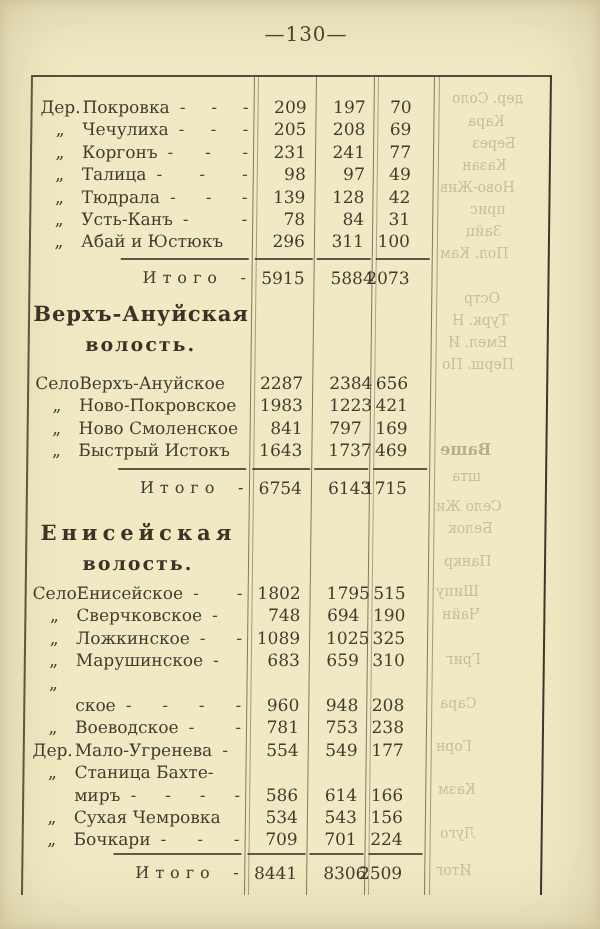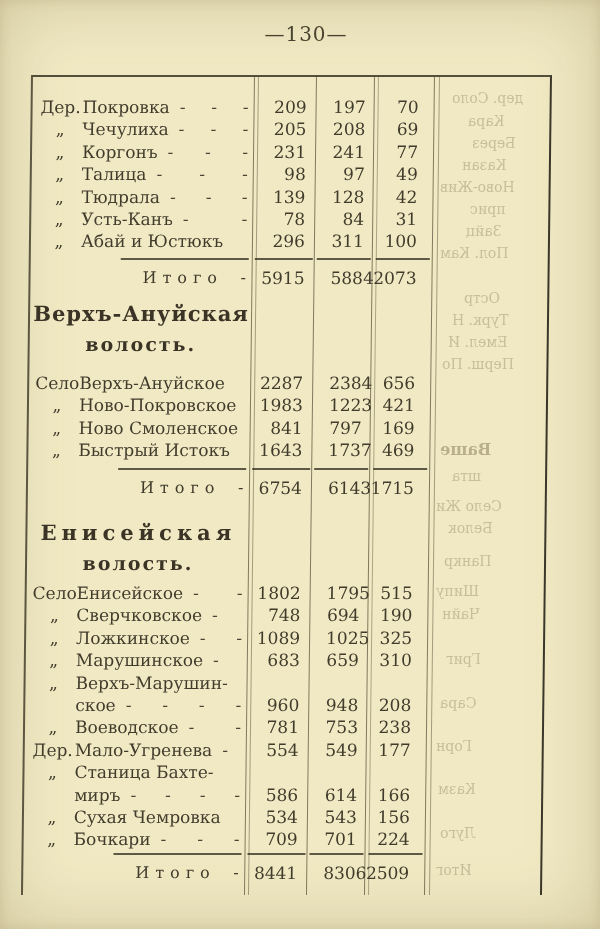--- a/index.html
+++ b/index.html
@@ -32,21 +32,21 @@
   .vl3a{left:341px}.vl3b{left:345px;background:rgba(70,62,40,.4)}
   .vl4a{left:401px}.vl4b{left:406px;background:rgba(70,62,40,.45)}
   .rows{position:absolute;left:0;width:100%;}
   .row{position:relative;height:22.4px;font-size:17px;line-height:22.4px;white-space:nowrap;}
   .prefix{position:absolute;left:6px;width:44px;text-align:center;}
   .namewrap{position:absolute;left:50px;width:166px;display:flex;}
   .dashes{flex:1;margin-left:10px;text-align:justify;text-align-last:justify;color:#4a4434;}
   .num{position:absolute;text-align:right;box-sizing:border-box;}
   .c1{left:222px;width:61px;padding-right:9px;text-align:right;}
   .c2{left:283px;width:58px;padding-right:8px;padding-left:17px;}
-  .c3{left:335px;width:60px;padding-right:9px;}
+  .c3{left:328px;width:60px;padding-right:9px;}
   .total-block{position:absolute;left:0;width:100%;height:40px;}
   .rs{position:absolute;top:0;height:0;border-top:2px solid rgba(58,52,36,.8);}
   .rs1{left:90px;width:128px}.rs2{left:224px;width:58px}.rs3{left:286px;width:54px}.rs4{left:345px;width:54px}
   .total-row{position:absolute;top:7px;left:0;width:100%;height:26px;font-size:16px;line-height:26px;}
   .t-label{position:absolute;left:112px;letter-spacing:6px;}
   .t-dash{position:absolute;left:210px;}
   .total-row .num{font-size:17px;}
   .sec-header{position:absolute;left:0;width:222px;text-align:center;color:#3a3326;}
   .h1{font-size:21px;font-weight:bold;letter-spacing:1px;line-height:31px;white-space:nowrap;}
   .h2{font-size:19px;font-weight:bold;letter-spacing:2px;line-height:31px;}
@@ -289,24 +289,20 @@
           <span class="nm">Марушинское</span>
           <span class="dashes">-</span>
         </span>
         <span class="num c1">683</span>
         <span class="num c2">659</span>
         <span class="num c3">310</span>
       </div>
 
       <div class="row">
         <span class="prefix">„</span>
-        <span class="namewrap">
-          <span class="nm">Верхъ-Марушин-</span>
-          <span class="dashes"></span>
-        </span>
         <span class="num c1"></span>
         <span class="num c2"></span>
         <span class="num c3"></span>
       </div>
 
       <div class="row">
         <span class="prefix"></span>
         <span class="namewrap">
           <span class="nm">ское</span>
           <span class="dashes">- - - -</span>

